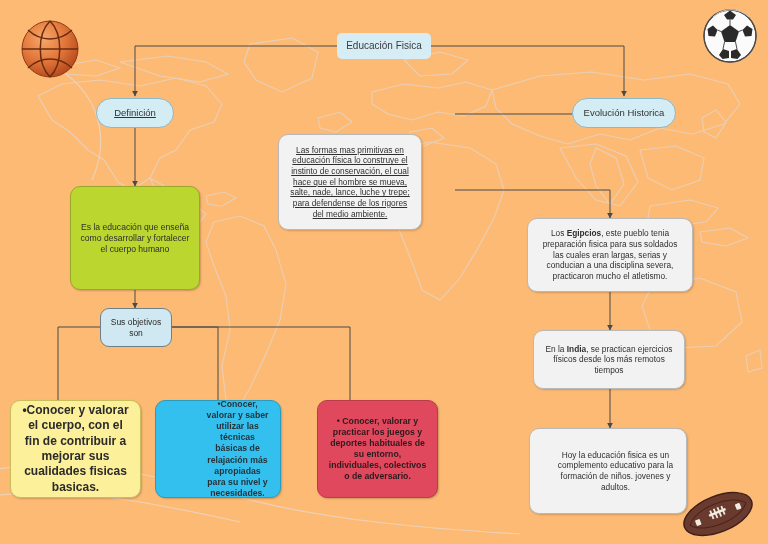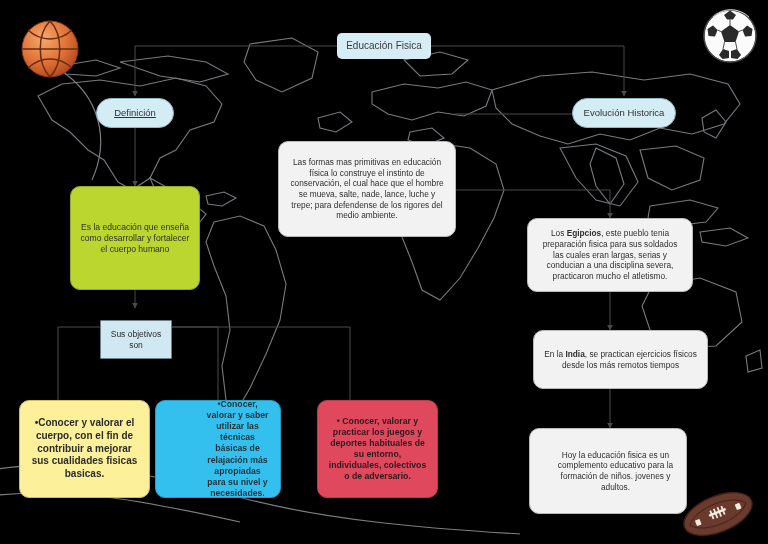--- a/index.html
+++ b/index.html
@@ -5,21 +5,21 @@
   html,body{margin:0;padding:0;}
   body{
     width:768px;height:544px;
     background:#eef1f7;
     font-family:"Liberation Sans", sans-serif;
     overflow:hidden;
   }
   #canvas{
     position:relative;
     width:768px;height:544px;
-    background:#000000;
+    background:#fdba74;
     overflow:hidden;
   }
   
   #worldmap{
     position:absolute;left:0;top:0;width:768px;height:544px;
     opacity:.55;pointer-events:none;
   }
   
   #wires{position:absolute;left:0;top:0;width:768px;height:544px;pointer-events:none;}
   
@@ -43,22 +43,21 @@
     border-radius:5px;
     background:#d7edf5;
     border:none;
     font-size:10px;
     color:#3b3b3b;
   }
   .rect{
     background:#cfe8f2;
     border:1px solid #6f7f8a;
     font-size:8.5px;
-    border-radius:1px;
-    margin-top:12px;
+    border-radius:9px;
   }
   .card{
     background:#f2f2f2;
     border:1px solid #b9b9b9;
     border-radius:10px;
     font-size:8.3px;
     color:#2f2f2f;
     box-shadow:1px 1px 2px rgba(0,0,0,.18);
   }
   .green{
@@ -66,24 +65,23 @@
     border:1px solid #9aa82a;
     border-radius:10px;
     font-size:8.6px;
     color:#2e2e2e;
     box-shadow:1px 1px 2px rgba(0,0,0,.2);
   }
   .yellow{
     background:#fcf09a;
     border:1px solid #c9bd5e;
     border-radius:10px;
-    font-size:10px;font-weight:bold;
+    font-size:12px;font-weight:bold;
     color:#2b2b2b;
     box-shadow:1px 1px 2px rgba(0,0,0,.2);
-    margin-left:9px;
   }
   .cyan{
     background:#34c0ee;
     border:1px solid #2a9cc0;
     border-radius:10px;
     font-size:8.7px;font-weight:bold;
     color:#24323a;
     box-shadow:1px 1px 2px rgba(0,0,0,.2);
   }
   .red{
@@ -195,29 +193,29 @@
   </div>
 
   <div class="node green" style="left:70px;top:186px;width:130px;height:104px;">
     <span>Es la educación que enseña como desarrollar y fortalecer el cuerpo humano</span>
   </div>
 
   <div class="node pill" style="left:572px;top:98px;width:104px;height:30px;">
     <span>Evolución Historica</span>
   </div>
 
-  <div class="node card" style="left:278px;top:141px;width:178px;height:96px;">
+  <div class="node card" style="left:278px;top:134px;width:144px;height:96px;text-decoration:underline;">
     <span>Las formas mas primitivas en educación física lo construye el instinto de conservación, el cual hace que el hombre se mueva, salte, nade, lance, luche y trepe; para defendense de los rigores del medio ambiente.</span>
   </div>
 
   <div class="node card" style="left:527px;top:218px;width:166px;height:74px;">
     <p><span>Los </span><b>Egipcios</b><span>, este pueblo tenia preparación fisica para sus soldados las cuales eran largas, serias y conducian a una disciplina severa, practicaron mucho el atletismo.</span></p>
   </div>
 
-  <div class="node card" style="left:533px;top:330px;width:175px;height:59px;">
+  <div class="node card" style="left:533px;top:330px;width:152px;height:59px;">
     <p><span>En la </span><b>India</b><span>, se practican ejercicios físicos desde los más remotos tiempos</span></p>
   </div>
 
   <div class="node card" style="left:529px;top:428px;width:158px;height:86px;padding-left:24px;">
     <span>Hoy la educación fisica es un complemento educativo para la formación de niños. jovenes y adultos.</span>
   </div>
 
   <div class="node rect" style="left:100px;top:308px;width:72px;height:39px;">
     <span>Sus objetivos son</span>
   </div>

